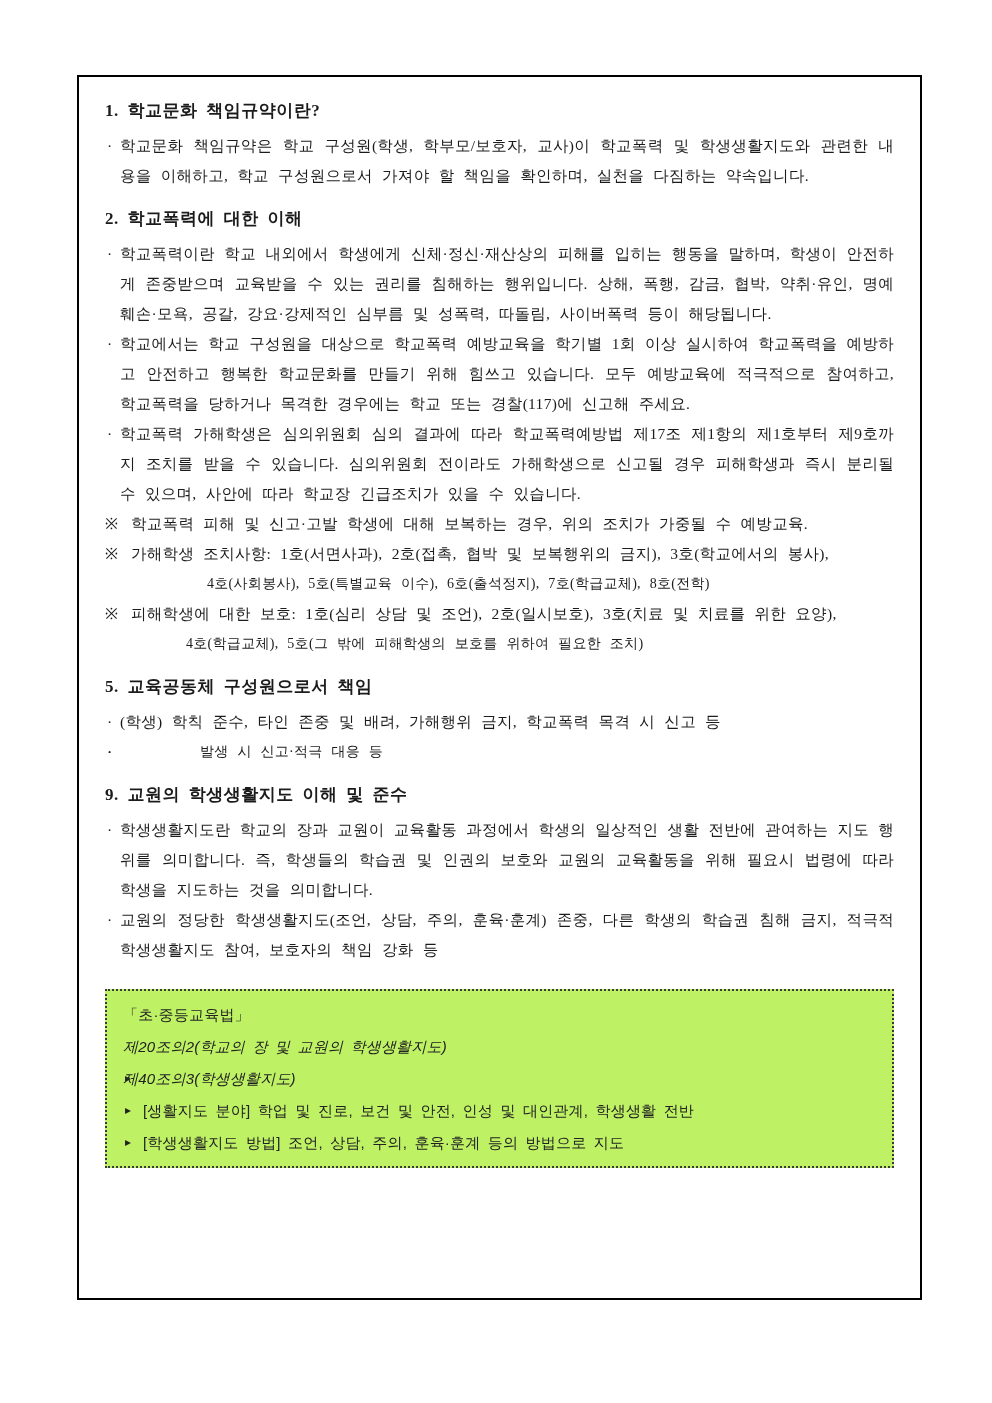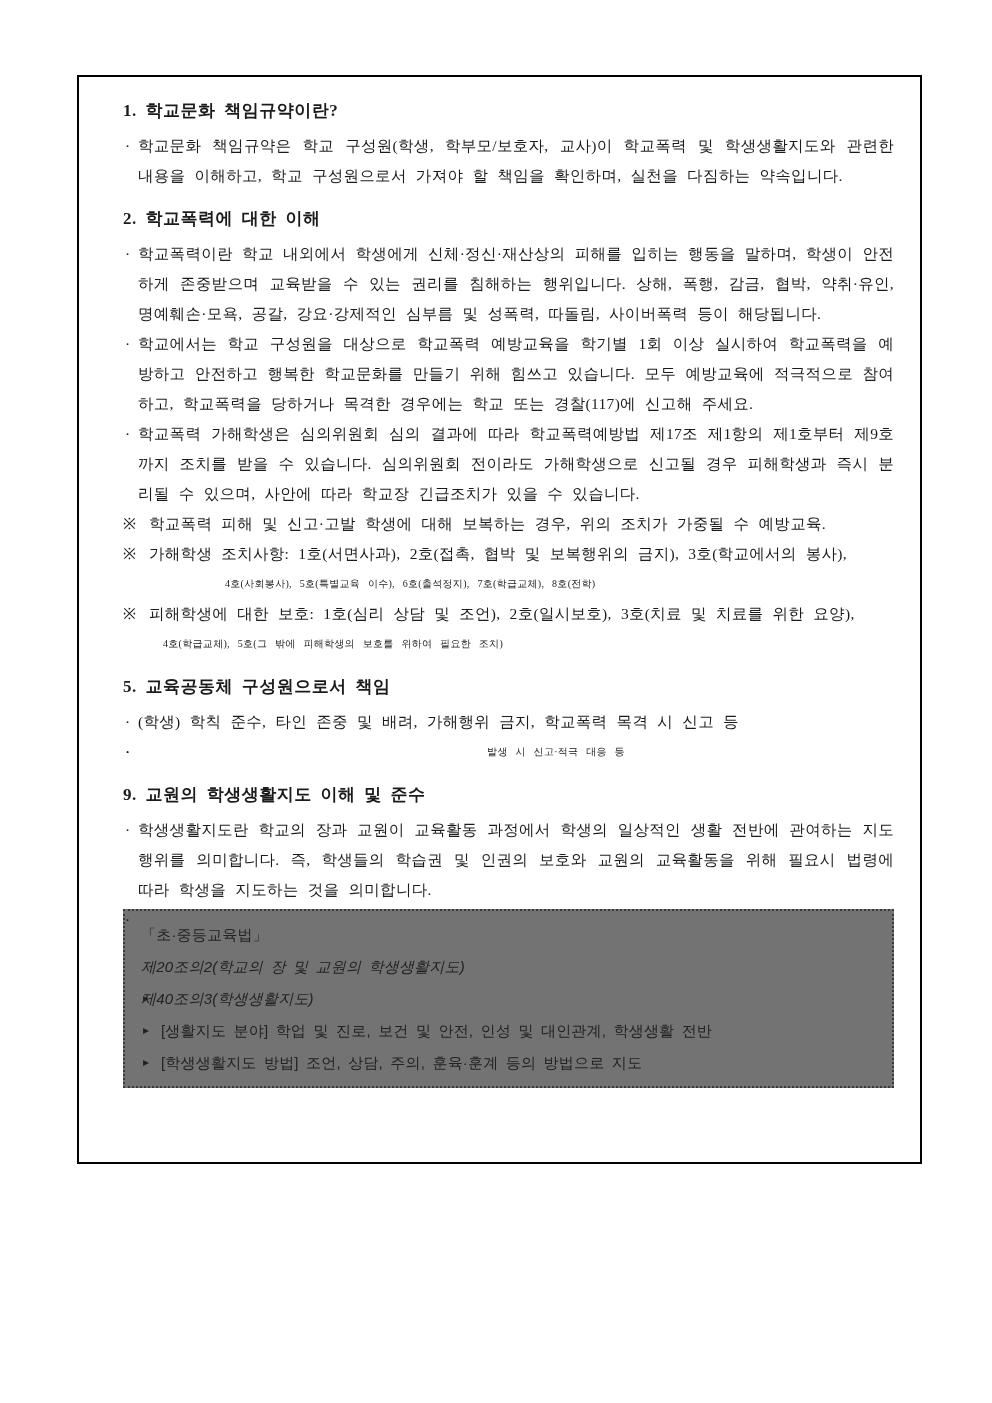--- a/index.html
+++ b/index.html
@@ -13,24 +13,24 @@
     width: 992px;
     height: 1403px;
     background: #ffffff;
     overflow: hidden;
   }
   .page-box {
     position: absolute;
     left: 77px;
     top: 75px;
     width: 845px;
-    height: 1089px;
+    height: 1225px;
     box-sizing: border-box;
     border: 2px solid #000000;
-    padding: 22px 26px 16px 44px;
+    padding: 22px 26px 16px 26px;
     overflow: hidden;
     color: #1b1b1b;
   }
   .sec-h {
     font-size: 17px;
     font-weight: bold;
     line-height: 24px;
     letter-spacing: 0.5px;
     word-spacing: 4px;
     margin: 16px 0 8px 0;
@@ -47,34 +47,34 @@
   }
   .item.bullet { padding-left: 15px; }
   .item.note   { padding-left: 26px; }
   .mk {
     position: absolute;
     left: 0;
     top: 0;
   }
   .item.bullet .mk { left: 2px; }
   .cont {
-    font-size: 10px;
+    font-size: 14px;
     line-height: 30px;
     letter-spacing: 0.3px;
     word-spacing: 5px;
     white-space: nowrap;
   }
   .cont-a { margin-left: 102px; }
-  .cont-b { margin-left: 40px; }
-  .cont-c { margin-left: 95px; text-align: center; }
+  .cont-b { margin-left: 81px; }
+  .cont-c { margin-left: 95px; }
   .law-box {
-    margin-top: 4px;
+    margin-top: 24px;
     box-sizing: border-box;
     border: 2px dotted #3a3a3a;
-    background: #737373;
+    background: #bef264;
     padding: 8px 16px 10px 16px;
     font-family: "Liberation Sans", "DejaVu Sans", sans-serif;
     font-size: 15px;
     line-height: 27px;
     letter-spacing: 0.2px;
     word-spacing: 3px;
     color: #222222;
   }
   .law-title { margin-top: 2px; }
   .law-article { margin-top: 5px; font-style: italic; }
@@ -152,20 +152,21 @@
     </div>
 
     <div class="sec">
       <h2 class="sec-h">9. 교원의 학생생활지도 이해 및 준수</h2>
       <p class="item bullet">
         <span class="mk">·</span>
         <span>학생생활지도란 학교의 장과 교원이 교육활동 과정에서 학생의 일상적인 생활 전반에 관여하는 지도 행위를 의미합니다. 즉, 학생들의 학습권 및 인권의 보호와 교원의 교육활동을 위해 필요시 법령에 따라 학생을 지도하는 것을 의미합니다.</span>
       </p>
       <p class="item bullet">
         <span class="mk">·</span>
+        <span>교원의 정당한 학생생활지도(조언, 상담, 주의, 훈육·훈계) 존중, 다른 학생의 학습권 침해 금지, 적극적 학생생활지도 참여, 보호자의 책임 강화 등</span>
       </p>
     </div>
 
     <div class="law-box">
       <div class="law-title">「초·중등교육법」</div>
       <div class="law-article">제20조의2(학교의 장 및 교원의 학생생활지도)</div>
       <div class="law-point">
         <span class="mk">▸</span>
       </div>
       <div class="law-article">제40조의3(학생생활지도)</div>

